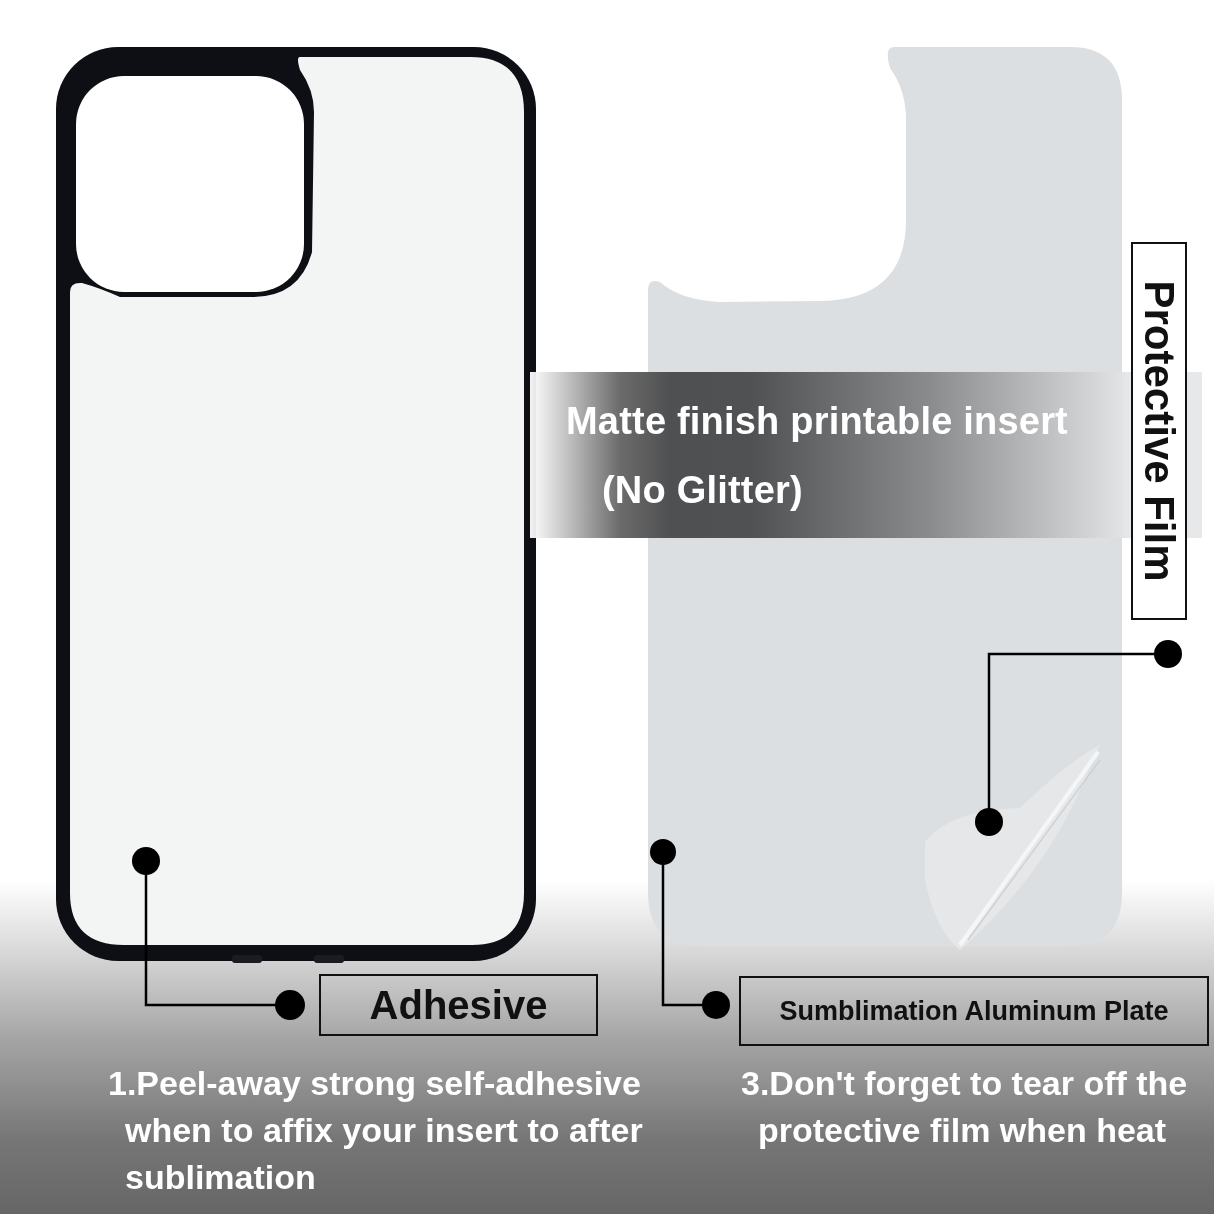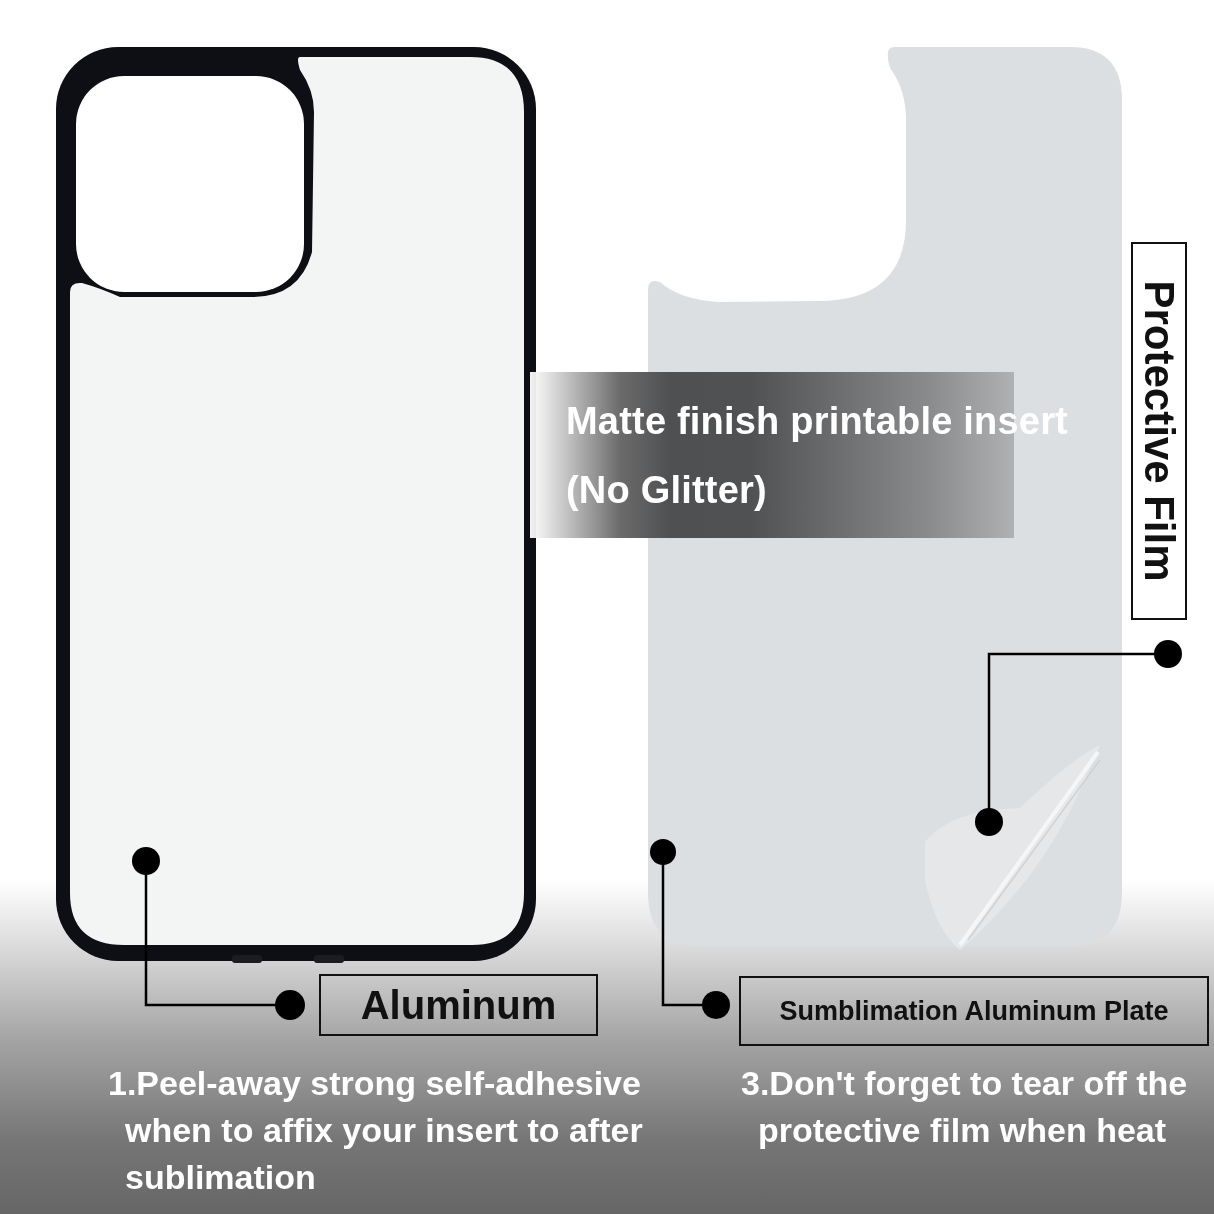--- a/index.html
+++ b/index.html
@@ -3,21 +3,21 @@
   <meta charset="utf-8">
   <style>
     html, body { margin: 0; padding: 0; }
     body {
       width: 1214px; height: 1214px; position: relative; overflow: hidden;
       font-family: "Liberation Sans", "DejaVu Sans", sans-serif;
       background: linear-gradient(to bottom, #ffffff 0px, #ffffff 880px, #d9d9d9 950px, #a4a4a4 1040px, #767676 1140px, #666666 1214px);
     }
     svg.full { position: absolute; left: 0; top: 0; }
     .banner {
-      position: absolute; left: 530px; top: 372px; width: 484px; height: 166px;
+      position: absolute; left: 530px; top: 372px; width: 672px; height: 166px;
       background: linear-gradient(to right, rgba(255,255,255,0.95) 0px, rgba(200,200,200,0.9) 30px, #6b6b6b 90px, #4f5052 140px, #505153 220px, #8a8b8d 400px, #c9cacc 540px, rgba(230,231,233,0.95) 600px);
     }
     .banner-line {
       position: absolute; left: 36px; color: #ffffff; font-weight: bold; font-size: 38px;
       white-space: nowrap; letter-spacing: 0.2px;
     }
     .label-box {
       position: absolute; border: 2.5px solid #111; box-sizing: border-box;
       display: flex; align-items: center; justify-content: center;
       font-weight: bold; color: #111; white-space: nowrap; background: transparent;
@@ -76,29 +76,29 @@
 
   <g stroke="#000" stroke-width="2.5" fill="none">
     <polyline points="146,861 146,1005 290,1005"></polyline>
   </g>
   <circle cx="146" cy="861" r="14" fill="#000"></circle>
   <circle cx="290" cy="1005" r="15" fill="#000"></circle>
 </svg>
 
 <div class="banner">
   <div class="banner-line" style="top: 28px;">Matte finish printable insert</div>
-  <div class="banner-line" style="top: 97px;">(No Glitter)</div>
+  <div class="banner-line" style="top: 97px; margin-left: 36px;">(No Glitter)</div>
 </div>
 
 <div class="vertical-box">
   <div class="vertical-text">Protective Film</div>
 </div>
 
 <div class="label-box" style="left: 319px; top: 974px; width: 279px; height: 62px; font-size: 40px;">
-  <span>Aluminum</span>
+  <span>Adhesive</span>
 </div>
 
 <div class="label-box" style="left: 739px; top: 976px; width: 470px; height: 70px; font-size: 27px;">
   <span>Sumblimation Aluminum Plate</span>
 </div>
 
 <div class="note" style="left: 108px; top: 1060px;">
   <span class="line1">1.Peel-away strong self-adhesive</span>
   <span class="line2">when to affix your insert to after</span>
   <span class="line3">sublimation</span>

